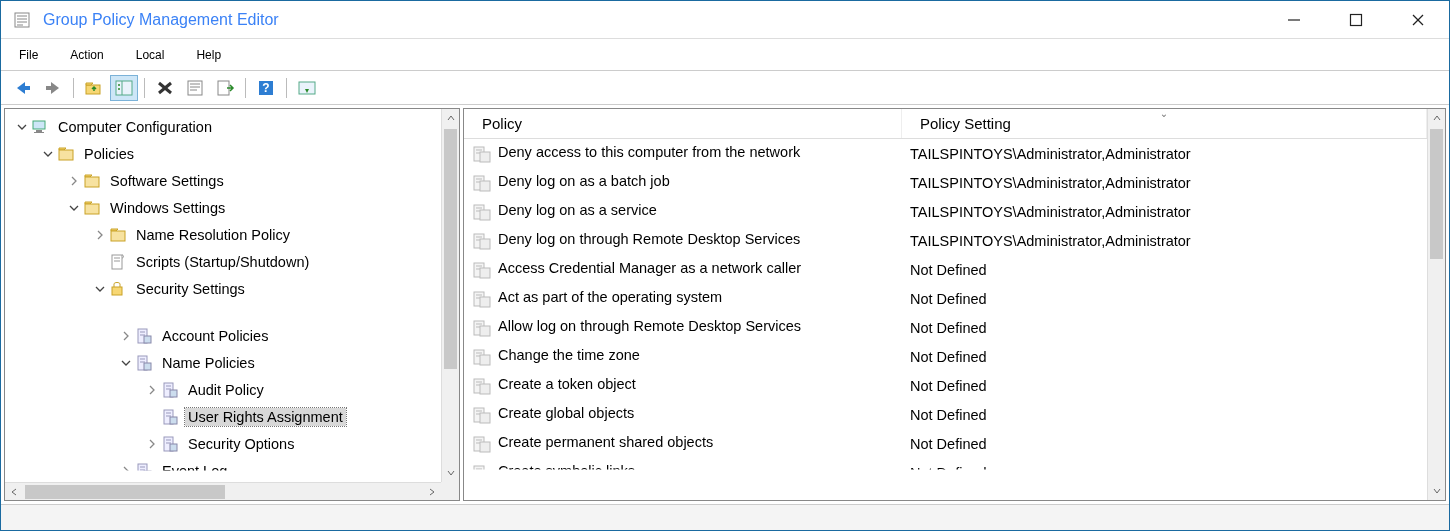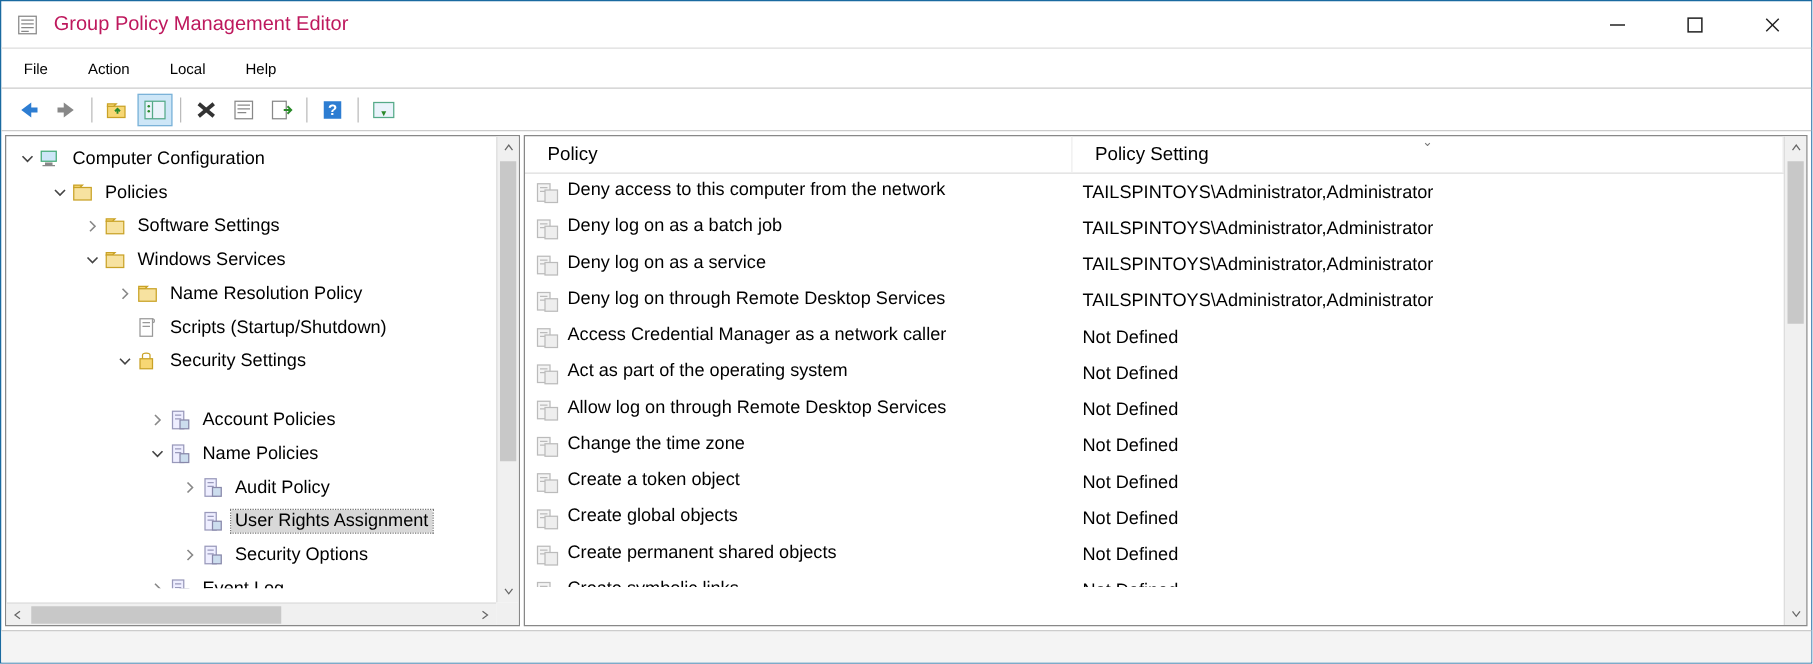--- a/index.html
+++ b/index.html
@@ -25,21 +25,21 @@
     align-items: center;
     padding-left: 12px;
     border-bottom: 1px solid #ddd;
   }
   .titlebar .app-icon {
     width: 18px; height: 18px;
     margin-right: 12px;
   }
   .titlebar .title {
     font-size: 16px;
-    color: #be185d;
+    color: #3b82f6;
   }
   .win-controls {
     margin-left: auto;
     display: flex;
     height: 100%;
   }
   .win-btn {
     width: 62px;
     display: flex;
     align-items: center;
@@ -93,21 +93,21 @@
   }
   .pane {
     border: 1px solid #888;
     background: #fff;
     position: relative;
     display: flex;
     flex-direction: column;
     overflow: hidden;
   }
   .tree-pane {
-    width: 412px;
+    width: 456px;
     flex-shrink: 0;
   }
   .list-pane {
     flex: 1;
   }
   .tree-body {
     flex: 1;
     overflow: hidden;
     padding-top: 4px;
   }
@@ -406,21 +406,21 @@
               <svg viewBox="0 0 10 10">
                 <path d="M1 3 L5 7 L9 3" fill="none" stroke="#444" stroke-width="1.3"></path>
               </svg>
             </span>
             <span class="node-icon">
               <svg width="18" height="18" viewBox="0 0 18 18">
                 <path d="M2 5 L7 5 L9 3 L2 3 Z" fill="#f7d774" stroke="#c9a227"></path>
                 <rect x="2" y="5" width="14" height="10" fill="#f7e2a0" stroke="#c9a227"></rect>
               </svg>
             </span>
-            <span class="label-text">Windows Services</span>
+            <span class="label-text">Windows Settings</span>
           </div>
           <div class="tree-row" style="padding-left: 88px;">
             <span class="expander">
               <svg viewBox="0 0 10 10">
                 <path d="M3 1 L7 5 L3 9" fill="none" stroke="#888" stroke-width="1.3"></path>
               </svg>
             </span>
             <span class="node-icon">
               <svg width="18" height="18" viewBox="0 0 18 18">
                 <path d="M2 5 L7 5 L9 3 L2 3 Z" fill="#f7d774" stroke="#c9a227"></path>

